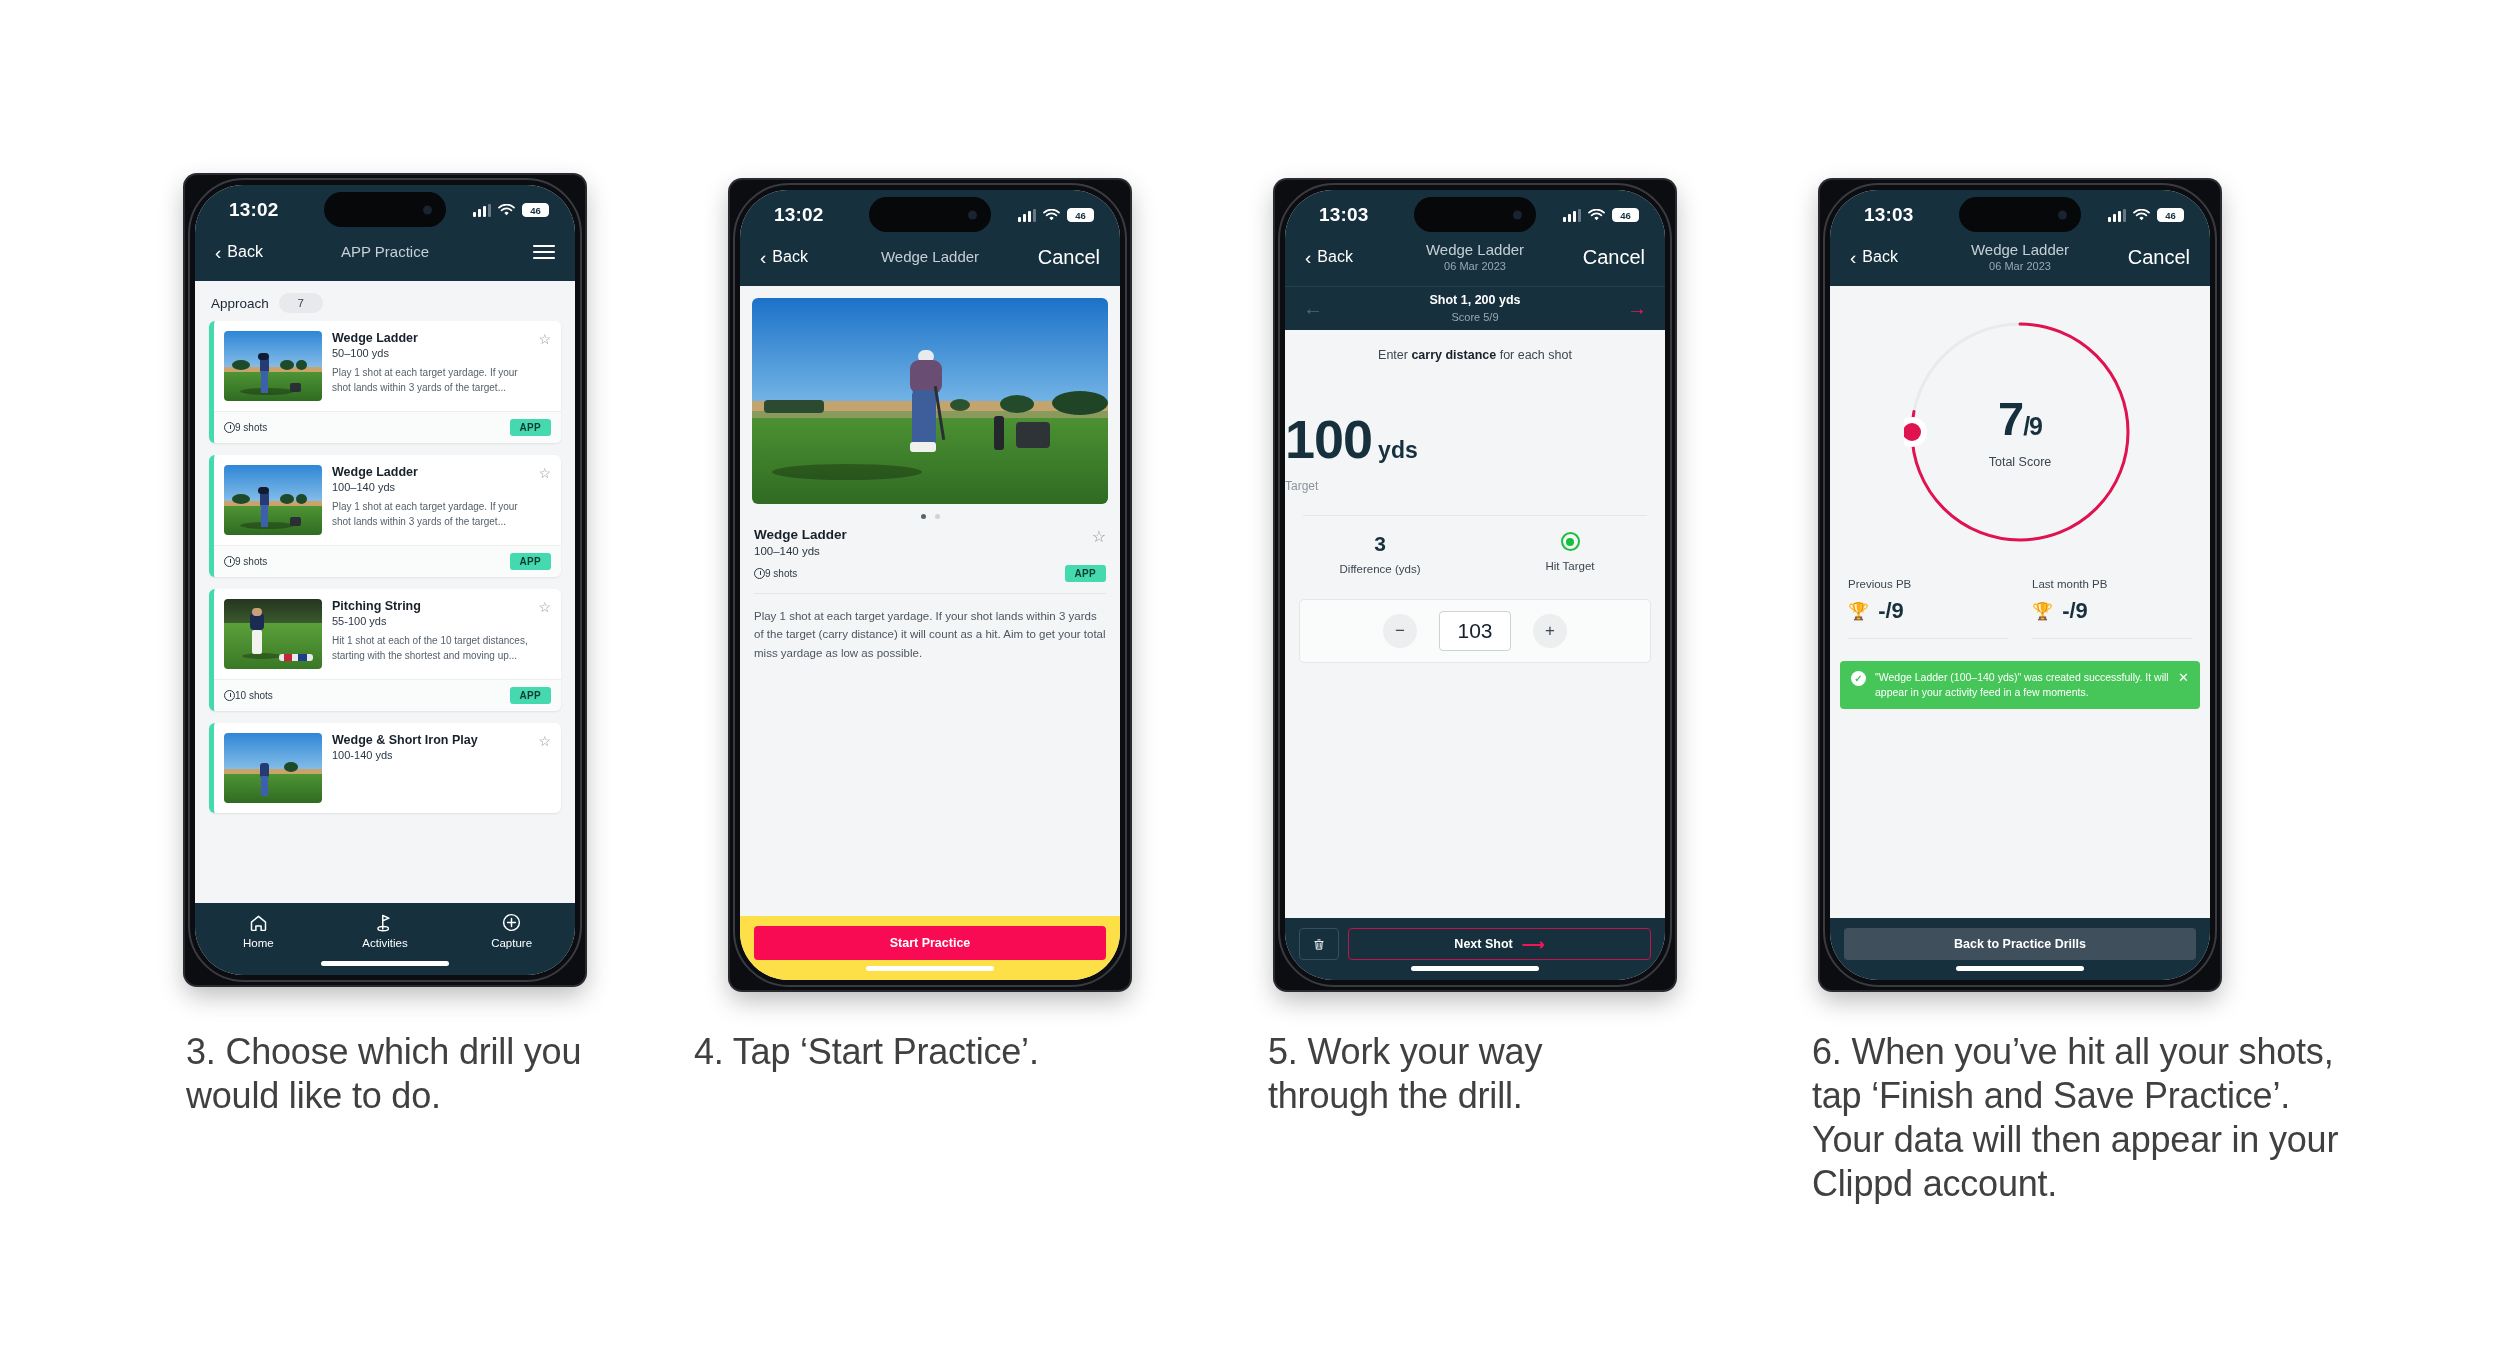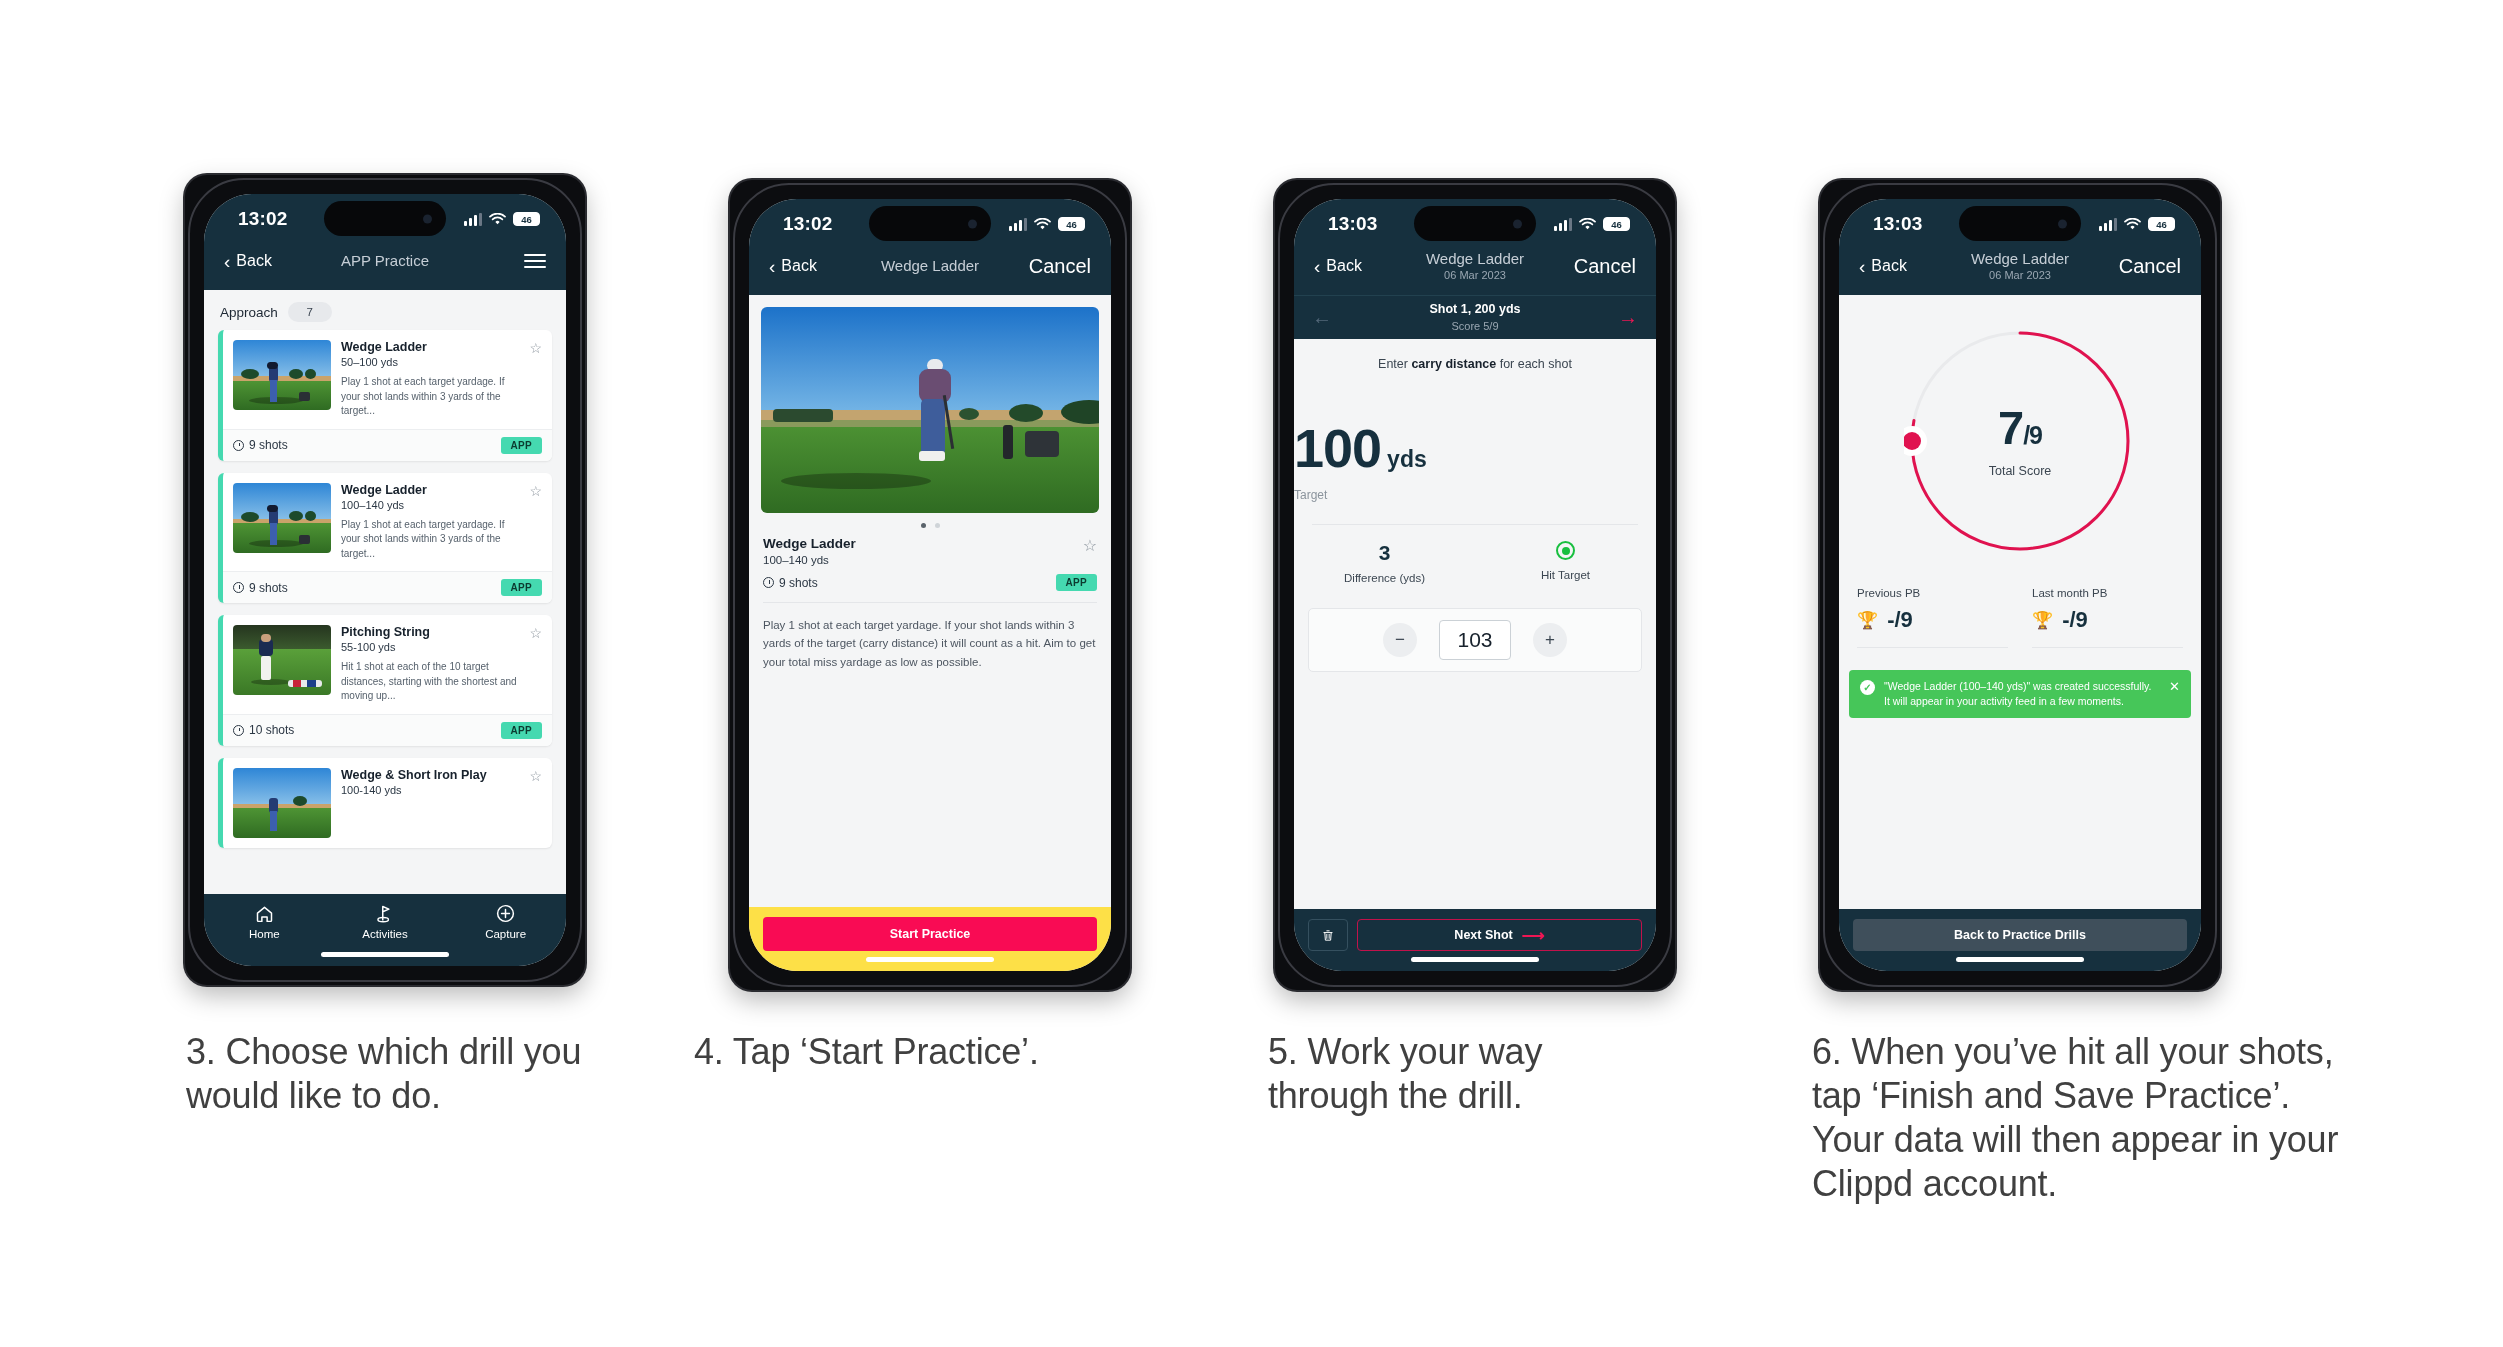--- a/index.html
+++ b/index.html
@@ -9,22 +9,22 @@
     font-family: "Liberation Sans", sans-serif;
     overflow: hidden;
   }
   #stage { position: relative; width: 2503px; height: 1347px; background:#fff; }
 
   
   .phone {
     position: absolute;
     width: 400px; height: 810px;
     background: #0c0d10;
-    border-radius: 22px;
-    padding: 19px;
+    border-radius: 12px;
+    padding: 10px;
     box-shadow: 0 0 0 2px #2a2b30, 0 10px 26px rgba(0,0,0,.28);
   }
   .phone .bezelring {
     position:absolute; inset:3px; border-radius:56px;
     border:2px solid #3a3b42; pointer-events:none;
   }
   .screen {
     position: relative; width: 100%; height: 100%;
     border-radius: 48px; overflow: hidden;
     background: #f4f5f6;
@@ -110,21 +110,21 @@
   .thumb { width:98px; height:70px; border-radius:4px; flex:none; overflow:hidden; position:relative; }
   .card-info { flex:1; min-width:0; position:relative; padding-right:20px; }
   .card-title { font-size:12.5px; font-weight:700; color:#17212c; }
   .card-sub { font-size:11px; color:#2b3744; margin-top:2px; }
   .card-desc { font-size:10px; color:#56616c; line-height:1.45; margin-top:7px; }
   .star { position:absolute; right:0; top:0; font-size:14px; color:#8b949d; }
   .card-foot {
     display:flex; align-items:center; justify-content:space-between;
     border-top:1px solid #eceef0; padding: 7px 10px; background:#fafbfb;
   }
-  .shots { display:flex; align-items:center; gap:5px; font-size:12px; color:#2b3744; }
+  .shots { display:flex; align-items:center; font-size:10px; color:#2b3744; }
   .clock { width:11px; height:11px; border:1.4px solid #2b3744; border-radius:50%; display:inline-block; position:relative; }
   .clock::after { content:""; position:absolute; left:50%; top:2px; width:1.2px; height:3.5px; background:#2b3744; }
   .tag { background:#45d9b0; color:#0c3b30; font-size:10px; font-weight:700; border-radius:3px; padding:3px 10px; letter-spacing:.3px; }
 
   
   .tabbar {
     flex:none; background:#16303e; height:72px;
     display:flex; align-items:flex-start; justify-content:space-around;
     padding-top:9px; position:relative;
   }

